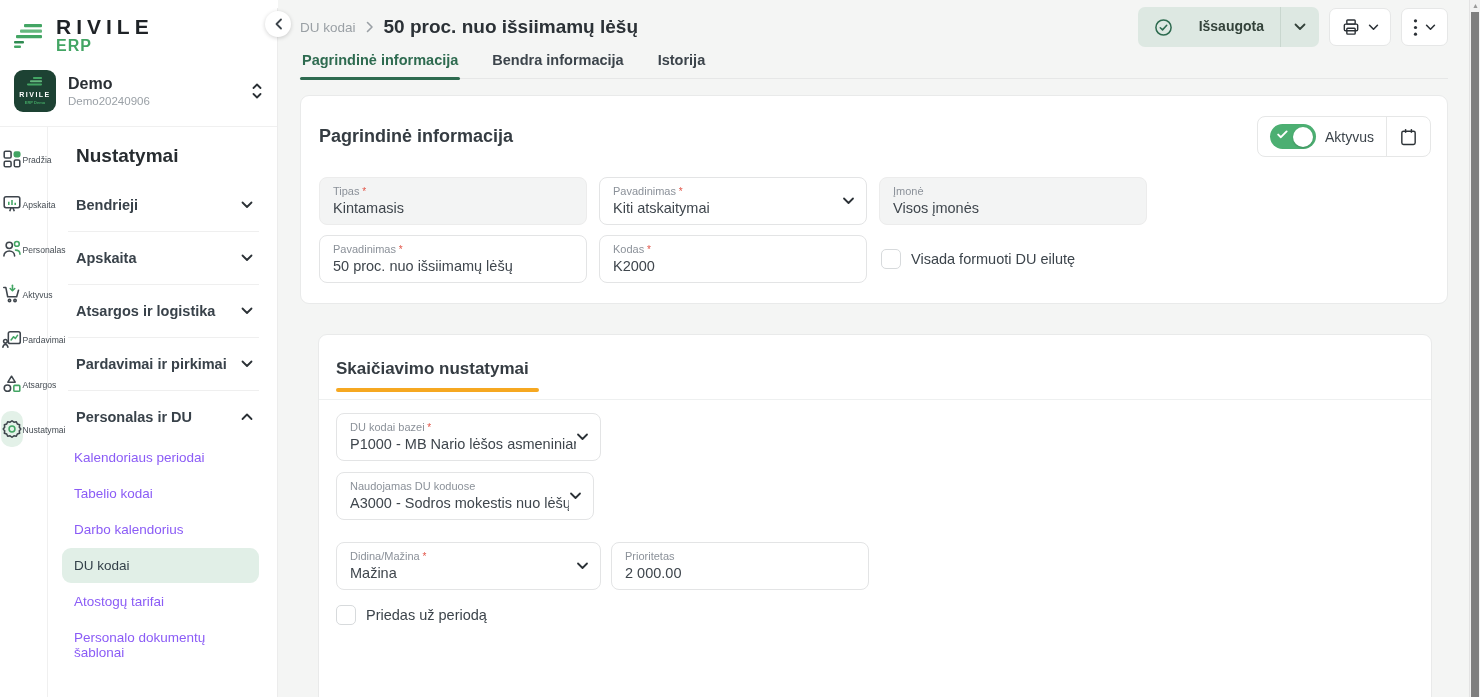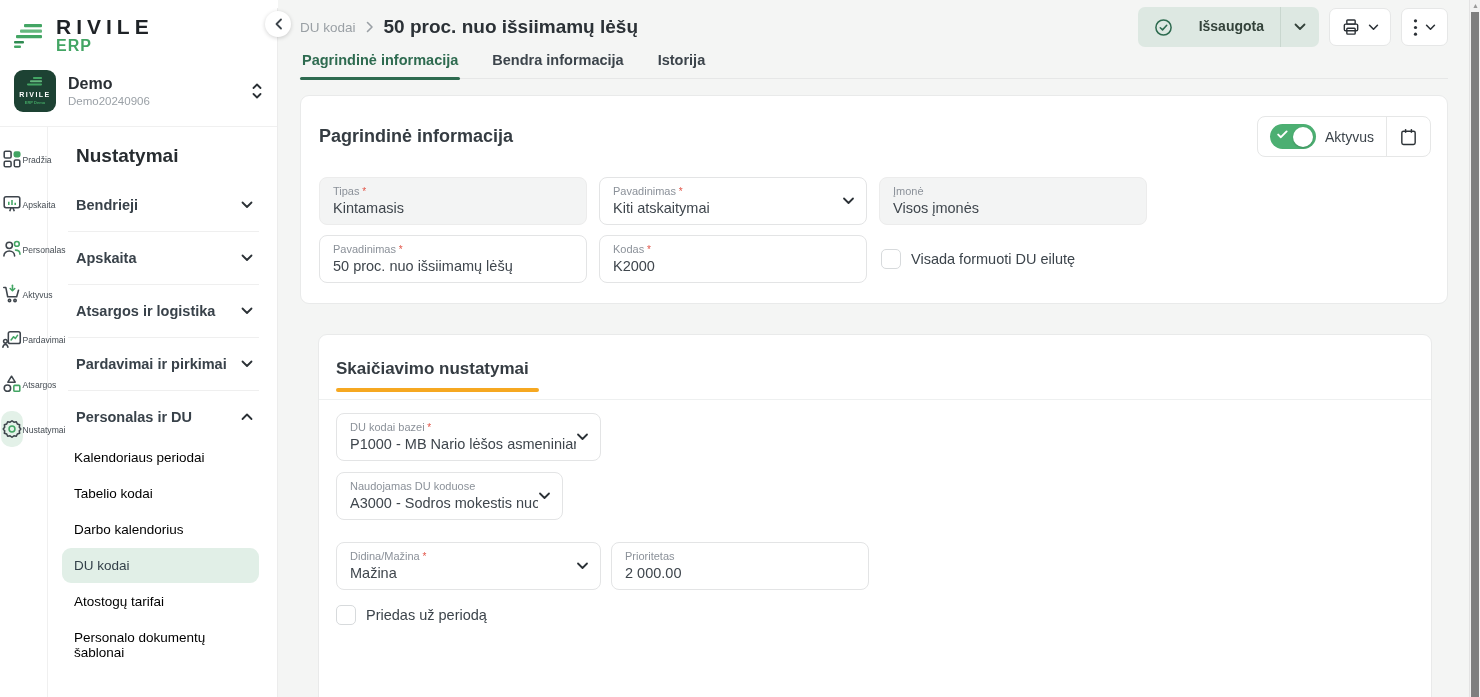--- a/index.html
+++ b/index.html
@@ -23,21 +23,21 @@
   .rail-item { display:flex; flex-direction:row; align-items:center; width:46px; cursor:pointer; }
   .rail-icon { width:38px; height:36px; display:flex; align-items:center; justify-content:center; border-radius:10px; }
   .rail-item.active .rail-icon { background:#e3f1e8; }
   .rail-label { font-size:8.6px; color:#454c53; margin-top:2px; white-space:nowrap; }
   .menu { flex:1; padding:18px 10px 0 28px; overflow:hidden; }
   .menu-title { font-size:19px; font-weight:700; color:#272c30; margin-bottom:16px; }
   .menu-group { display:flex; align-items:center; justify-content:space-between; padding:14px 14px 14px 0; cursor:pointer; }
   .menu-group .g-label { font-size:14.5px; font-weight:600; color:#39424a; }
   .menu-divider { height:1px; background:#efefef; margin:4px 8px 4px -8px; }
   .submenu { padding-left:0; }
-  .sub-item { font-size:13.5px; color:#000000; padding:10px 12px; margin:1px 8px 1px -14px; border-radius:9px; cursor:pointer; }
+  .sub-item { font-size:13.5px; color:#8b5cf6; padding:10px 12px; margin:1px 8px 1px -14px; border-radius:9px; cursor:pointer; }
   .sub-item.active { background:#e1efe7; color:#334049; }
 
   
   .main { position:absolute; left:278px; top:0; right:0; bottom:0; background:#f4f5f4; padding:0 32px 0 22px; }
   .collapse-btn { position:absolute; left:-13px; top:11px; width:26px; height:26px; border-radius:50%; background:#fff; box-shadow:0 1px 4px rgba(0,0,0,.18); display:flex; align-items:center; justify-content:center; cursor:pointer; z-index:5; }
 
   .topbar { display:flex; align-items:center; justify-content:space-between; padding-top:6px; height:48px; }
   .crumbs { display:flex; align-items:center; gap:10px; }
   .crumb { font-size:13.5px; color:#9aa0a5; cursor:pointer; }
   .crumb-sep { color:#9aa0a5; font-size:13px; }
@@ -441,21 +441,21 @@
       <div class="field" style="width:265px; padding-right:24px;">
         <div class="f-label req">DU kodai bazei</div>
         <div class="f-value">P1000 - MB Nario lėšos asmeniniar</div>
         <span class="f-chev">
           <svg width="13" height="8" viewBox="0 0 12 8" fill="none" stroke="#2b3136" stroke-width="1.8" stroke-linecap="round" stroke-linejoin="round">
               <polyline points="1.5,1.5 6,6 10.5,1.5"></polyline>
             </svg>
         </span>
       </div>
 
-      <div class="field" style="width:227px; padding-right:24px;">
+      <div class="field" style="width:258px; padding-right:24px;">
         <div class="f-label">Naudojamas DU koduose</div>
         <div class="f-value">A3000 - Sodros mokestis nuo lėšų (</div>
         <span class="f-chev">
           <svg width="13" height="8" viewBox="0 0 12 8" fill="none" stroke="#2b3136" stroke-width="1.8" stroke-linecap="round" stroke-linejoin="round">
               <polyline points="1.5,1.5 6,6 10.5,1.5"></polyline>
             </svg>
         </span>
       </div>
 
       <div class="duo">

